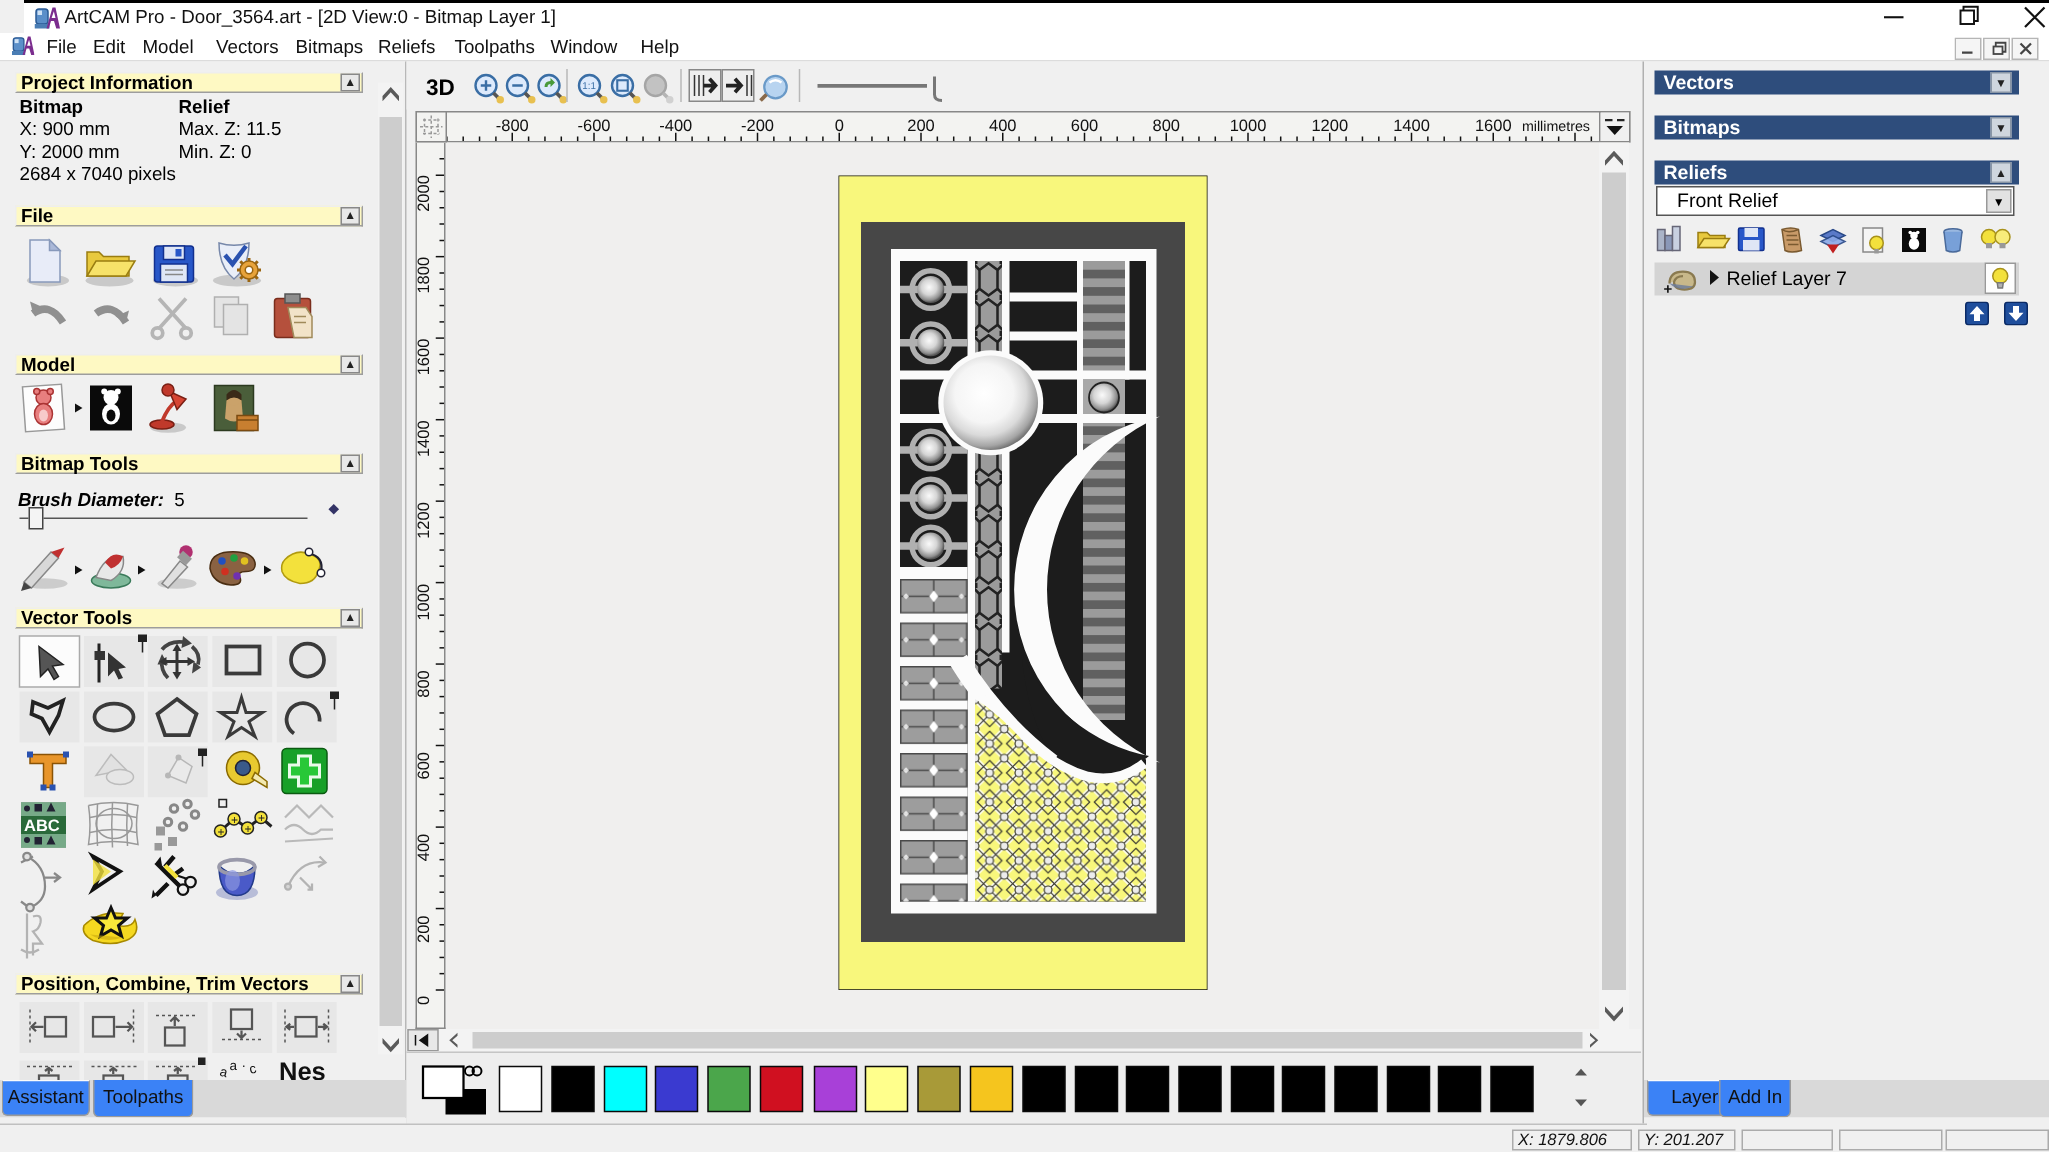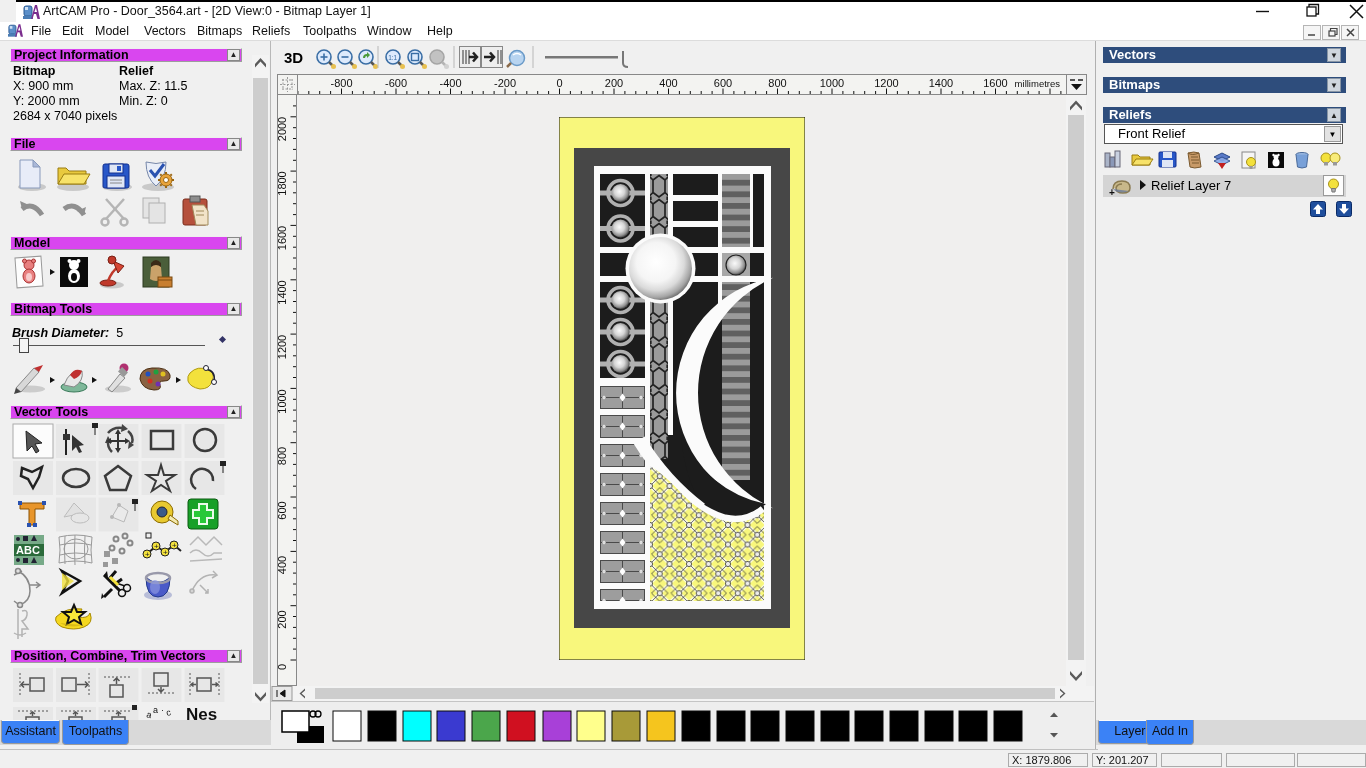--- a/index.html
+++ b/index.html
@@ -5,38 +5,38 @@
 * { margin:0; padding:0; box-sizing:border-box; }
 html,body { width:1366px; height:768px; overflow:hidden; background:#f0f0f0;
   font-family:"Liberation Sans", sans-serif; }
 .abs { position:absolute; }
 #titlebar { left:16px; top:0; width:1366px; height:22px; background:#fff; }
 #topstrip { left:0; top:0; width:1366px; height:2px; background:#000; }
 #title-text { left:27px; top:4px; font-size:12.5px; color:#111; }
 #menubar { left:0; top:22px; width:1366px; height:19px; background:#fff; border-bottom:1px solid #dcdcdc;}
 .menu-item { position:absolute; top:2px; font-size:12.5px; color:#111; }
 #leftpanel { left:0; top:41px; width:271px; height:727px; background:#f0f0f0; border-right:1px solid #b8b8b8; }
-.sect-hdr { position:absolute; left:10px; width:232px; height:14px; background:#d946ef;
+.sect-hdr { position:absolute; left:10px; width:232px; height:14px; background:#fef9c3;
   border-top:1px solid #eee; border-left:1px solid #eee; border-bottom:1px solid #9d9d9d; border-right:1px solid #9d9d9d;
   font-size:12.5px; font-weight:bold; color:#000; line-height:13px; padding-left:3px;}
 .sect-btn { position:absolute; left:216px; top:0px; width:13px; height:12px; background:#e8e8e8;
   border:1px solid #888; font-size:8px; line-height:10px; text-align:center; color:#222;}
 #toolbar { left:271px; top:41px; width:823px; height:32px; background:#f0f0f0; }
 #rulerh { left:277px; top:74px; width:810px; height:21px; background:#f3f3f1; border:1px solid #888; }
 #rulerv { left:277px; top:95px; width:20px; height:591px; background:#f3f3f1; border-left:1px solid #888; border-right:1px solid #888; border-bottom:1px solid #888;}
 #canvas { left:298px; top:95px; width:768px; height:591px; background:#f0efee; }
 #vscroll { left:1066px; top:95px; width:20px; height:591px; background:#f0f0f0; }
 #hscroll { left:271px; top:686px; width:823px; height:15px; background:#f0f0f0; }
 #palette { left:271px; top:701px; width:823px; height:48px; background:#eeeeee; border-top:1px solid #c5c5c5; }
 #rightpanel { left:1095px; top:41px; width:271px; height:727px; background:#f0f0f0; border-left:1px solid #b0b0b0;}
 .blue-hdr { position:absolute; left:7px; width:243px; height:16px; background:#2e4d7c; color:#fff;
   font-size:13px; font-weight:bold; line-height:15px; padding-left:6px;}
 .blue-btn { position:absolute; left:224px; top:1px; width:14px; height:14px; background:#cfd6de;
   border:1px solid #8895a5; color:#222; font-size:8px; text-align:center; line-height:13px;}
-#statusbar { left:0; top:749px; width:1098px; height:19px; background:#f0f0f0; border-top:1px solid #c0c0c0;}
+#statusbar { left:0; top:749px; width:1098px; height:19px; background:#f0f0f0; border-top:1px solid #c0c0c0;font-style:italic;}
 .status-box { position:absolute; top:3px; height:14px; border:1px solid #ababab; font-size:11px; color:#111;
   padding-left:3px; line-height:12px; background:#f0f0f0;}
 .tab { position:absolute; background:#3b82f6; border:1px solid #9a9a9a; border-top:none;
   border-radius:0 0 4px 4px; font-size:12.5px; color:#111; text-align:center; }
 .tex { background:#d9d9d9; }
 svg { display:block; }
 </style>
 </head>
 <body>
 <div class="abs" id="titlebar">

